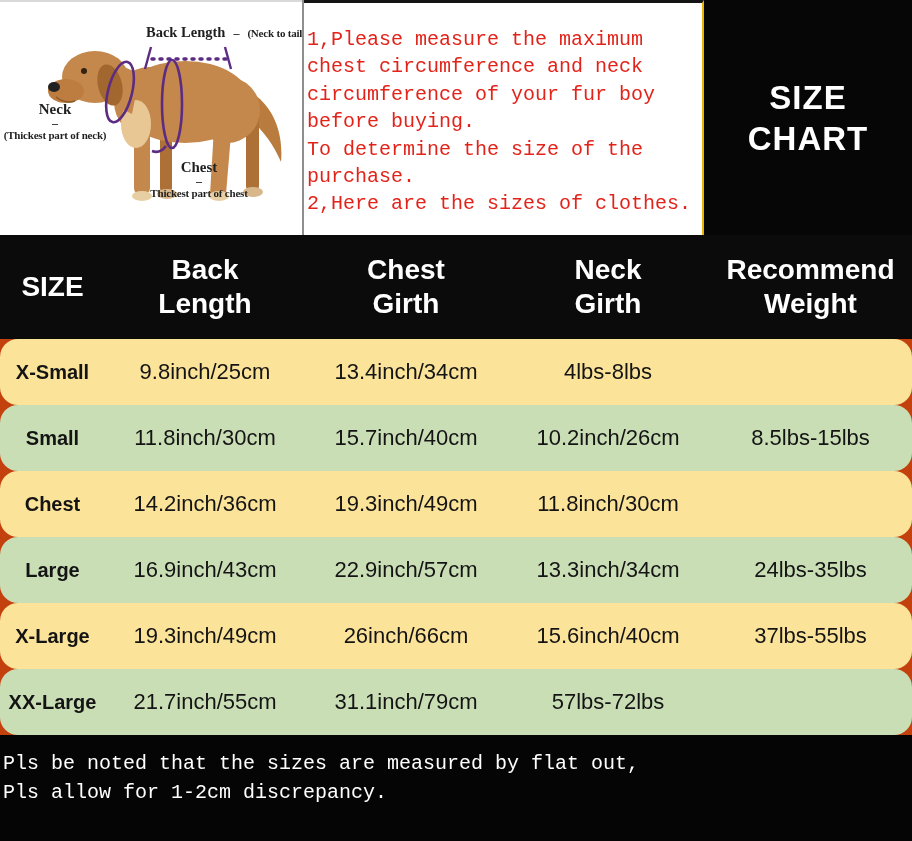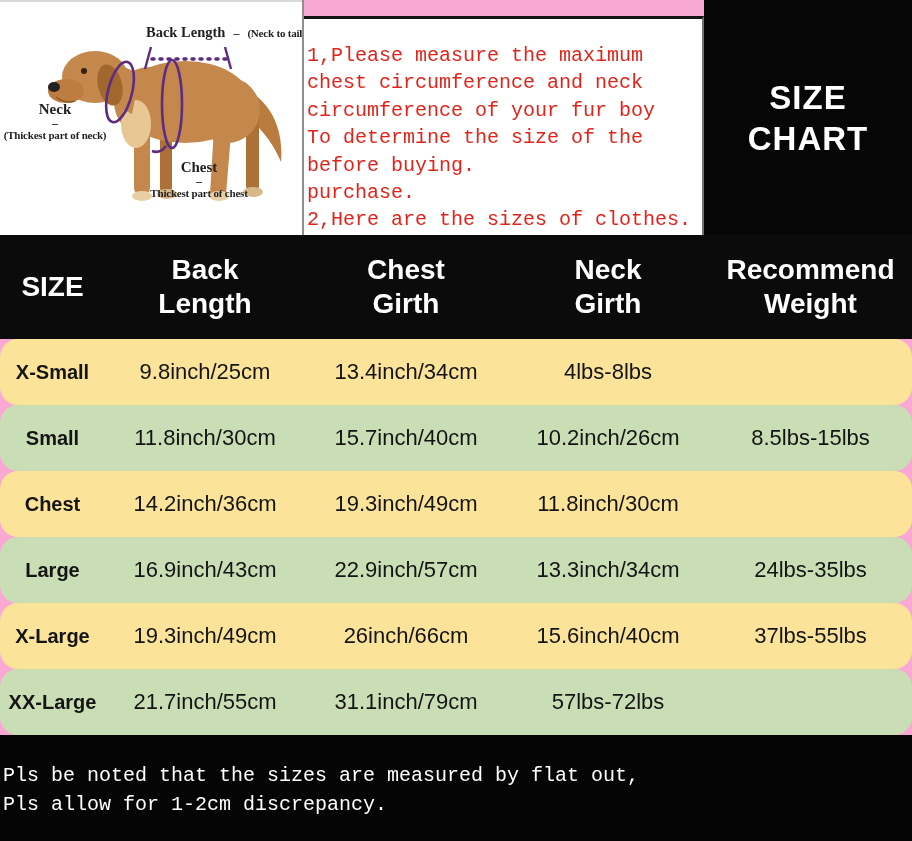--- a/index.html
+++ b/index.html
@@ -2,21 +2,21 @@
 <html><head>
 <meta charset="utf-8">
 <style>
   html,body { margin:0; padding:0; }
   body {
     width:912px; height:841px;
     background:#0b0b0b;
     font-family:"Liberation Sans", sans-serif;
     overflow:hidden;
   }
-  .page { position:relative; width:912px; height:841px; background:#f9a8d4; }
+  .page { position:relative; width:912px; height:841px; background:#c2410c; }
 
   
   .top-band { display:flex; height:235px; }
 
   .dog-panel {
     position:relative; width:302px; background:#ffffff;
     border-top:2px solid #d9d9d9; box-sizing:border-box; overflow:hidden;
   }
   .dog-panel svg { position:absolute; left:0; top:0; }
 
@@ -29,23 +29,22 @@
   .lbl-neck { top:99px; left:-2px; width:114px; text-align:center; }
   .lbl-chest { top:157px; left:128px; width:142px; text-align:center; }
   .lbl-neck .main, .lbl-chest .main { font-size:15px; line-height:17px; }
   .lbl-neck .dash, .lbl-chest .dash { font-size:12px; line-height:10px; }
   .lbl-neck .note, .lbl-chest .note { font-size:11px; line-height:14px; white-space:nowrap; letter-spacing:-0.2px; }
 
   .v-divider { width:2px; background:#8f8f8f; }
 
   .instr-panel {
     width:400px; background:#ffffff; box-sizing:border-box;
-    border-top:3px solid #141414; border-right:2px solid #737373;
+    border-top:3px solid #141414; border-right:2px solid #eab308;
     padding:23px 0 0 3px;
-    margin-top:16px;
   }
   .instr-line {
     font-family:"Liberation Mono", monospace;
     font-size:20px; line-height:27.4px;
     color:#e2231a; white-space:pre;
   }
 
   .title-box {
     width:208px; background:#060606; color:#ffffff;
     display:flex; flex-direction:column; align-items:center; justify-content:center;
@@ -63,21 +62,21 @@
   .trow {
     display:grid; grid-template-columns:105px 200px 202px 202px 203px;
     height:66px; align-items:center;border-radius:18px;
   }
   .trow.yellow { background:#fbe399; }
   .trow.green  { background:#cadeb6; }
   .td { text-align:center; font-size:22px; color:#141414; }
   .td.size { font-weight:bold; font-size:20px; }
 
   
-  .footer { height:106px; background:#050505; box-sizing:border-box; padding:26px 0 0 3px; }
+  .footer { height:106px; background:#050505; box-sizing:border-box; padding:14px 0 0 3px; }
   .footer-line {
     font-family:"Liberation Mono", monospace;
     font-size:20px; line-height:29px; color:#ffffff; white-space:pre;
   }
 </style>
 </head>
 <body>
 
 <div class="page">
 
@@ -140,22 +139,22 @@
         <div class="note">Thickest part of chest</div>
       </div>
     </div>
 
     <div class="v-divider"></div>
 
     <div class="instr-panel">
       <div class="instr-line">1,Please measure the maximum</div>
       <div class="instr-line">chest circumference and neck</div>
       <div class="instr-line">circumference of your fur boy</div>
+      <div class="instr-line">before buying.</div>
       <div class="instr-line">To determine the size of the</div>
-      <div class="instr-line">before buying.</div>
       <div class="instr-line">purchase.</div>
       <div class="instr-line">2,Here are the sizes of clothes.</div>
     </div>
 
     <div class="title-box">
       <div>SIZE</div>
       <div>CHART</div>
     </div>
   </div>
 

